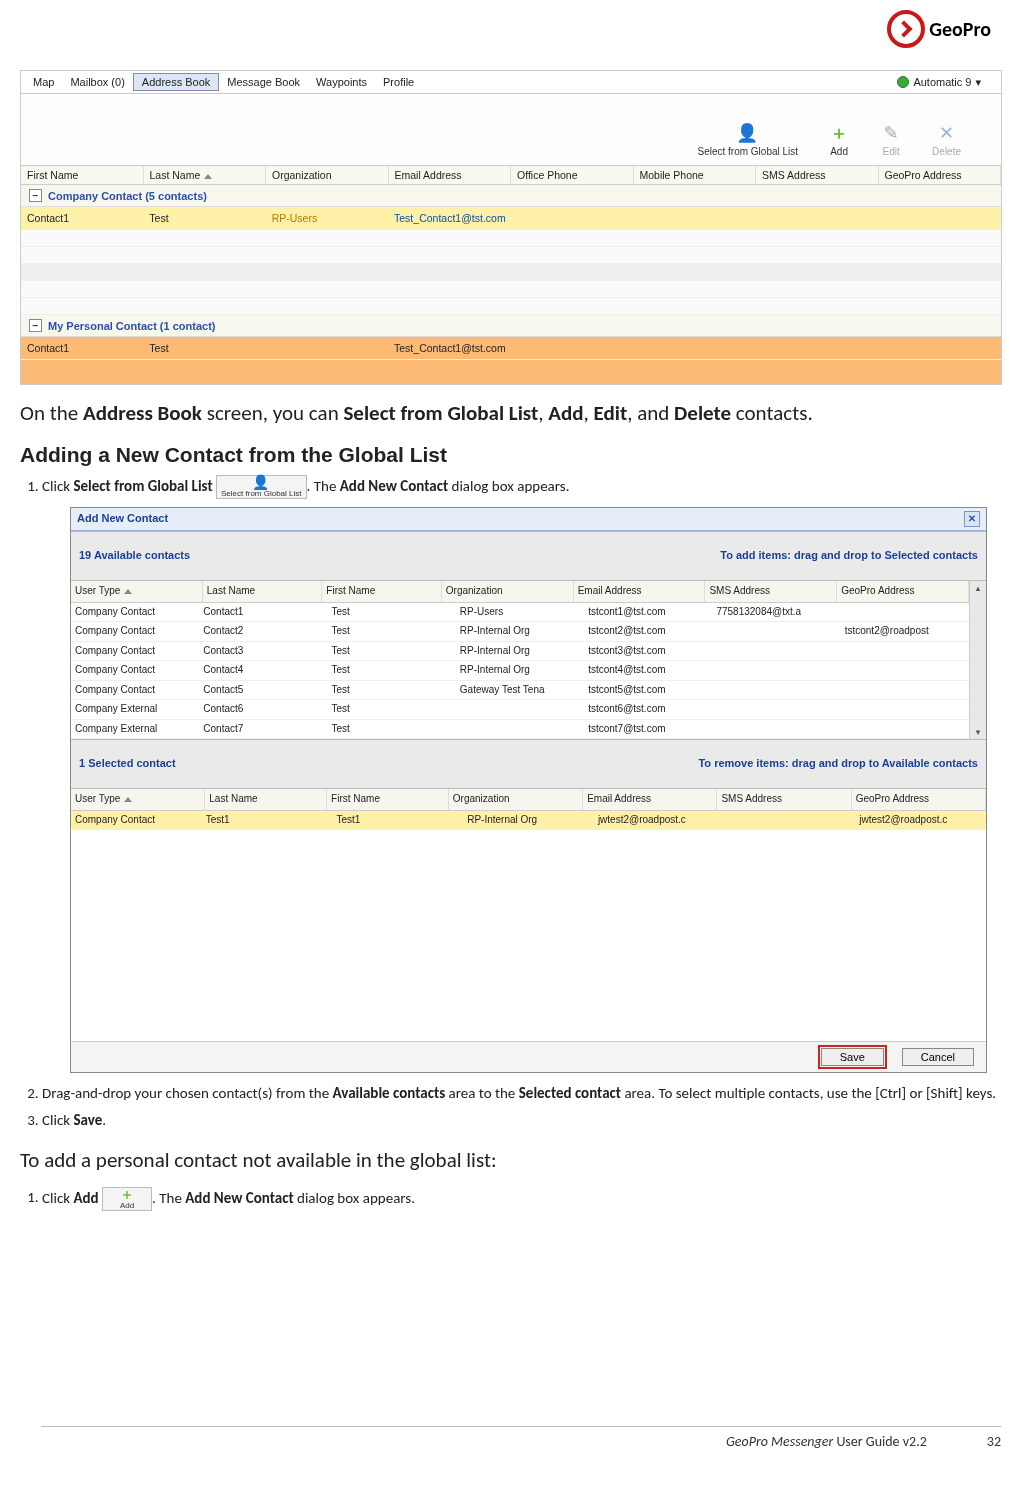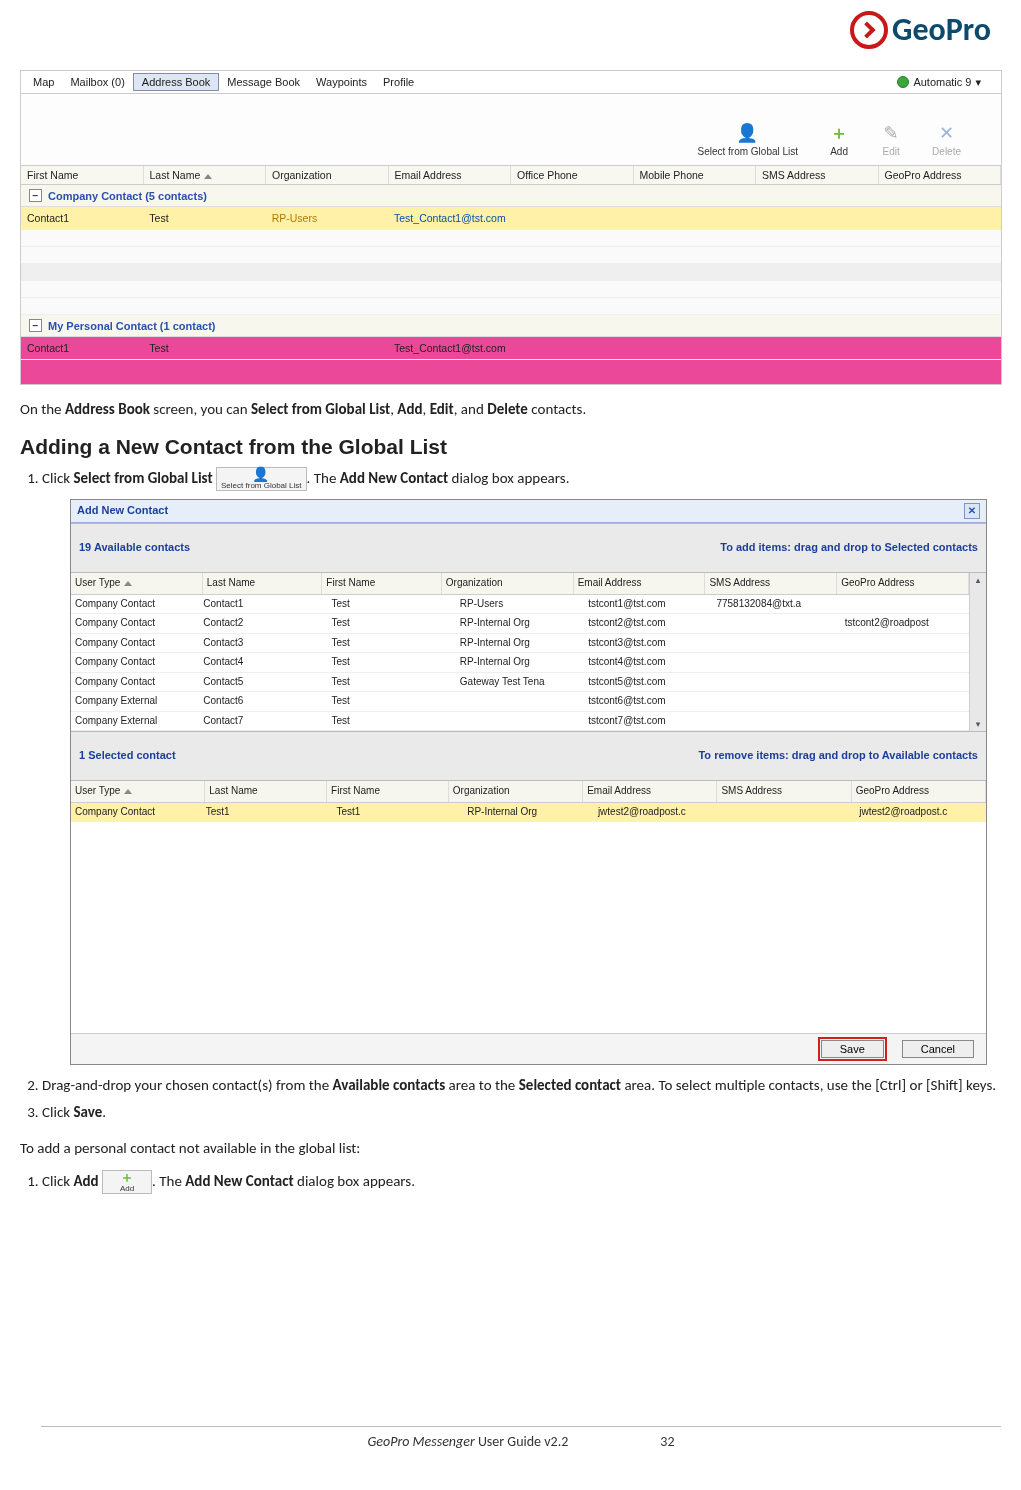--- a/index.html
+++ b/index.html
@@ -17,23 +17,23 @@
     min-height: 1440px;
   }
   .logo-area {
     text-align: right;
     padding-right: 10px;
     height: 60px;
   }
   .logo {
     display: inline-flex;
     align-items: center;
-    font-size: 32px;
+    font-size: 20px;
     font-weight: bold;
-    color: #0c4a6e;
+    color: #000000;
   }
   .logo-circle {
     width: 30px;
     height: 30px;
     border: 4px solid #c81818;
     border-radius: 50%;
     position: relative;
     margin-right: 4px;
     display:inline-flex;align-items:center;justify-content:center;
   }
@@ -43,21 +43,21 @@
     border-right: 4px solid #c81818;
     border-top: 4px solid #c81818;
     transform: rotate(45deg);
     margin-left:-4px;
   }
   
   .app1 {
     border: 1px solid #ccc;
     font-family: Tahoma, Arial, sans-serif;
     font-size: 11px;
-    background:#ec4899;
+    background:#fdba74;
     width: 980px;
     margin: 0 auto 14px auto;
   }
   .menubar {
     display:flex;
     align-items:center;
     background:#fff;
     border-bottom:1px solid #ccc;
     height:22px;
     padding: 0 4px;
@@ -97,21 +97,21 @@
     padding:4px 8px;border-bottom:1px solid #ddd;
     font-size:11px;
   }
   .expander{width:11px;height:11px;border:1px solid #888;display:inline-flex;align-items:center;justify-content:center;font-size:10px;line-height:10px;background:#fff;color:#333}
   .data-row{display:flex;padding:3px 0;border-bottom:1px solid #eee}
   .data-row.sel{background:#fff1a8}
   .dc{flex:1;padding:2px 6px;font-size:10.5px}
   .blank-rows{height:16px;border-bottom:1px solid #eee;background:#fafafa}
   .blank-rows.alt{background:#efefef}
   
-  .body-text{margin:14px 10px 12px 0;font-size:15px;line-height:1.35}
+  .body-text{margin:14px 10px 12px 0;font-size:21px;line-height:1.35}
   .body-text b{font-weight:bold}
   h2{font-family:Arial,sans-serif;font-size:21px;font-weight:bold;margin:16px 0 6px 0}
   ol.steps{margin:8px 0 10px 0;padding-left:22px}
   ol.steps li{margin:6px 0;line-height:1.45}
   .inline-btn{
     display:inline-block;vertical-align:middle;
     border:1px solid #bbb;background:#f4f4f4;padding:0 4px;font-size:10px;
     font-family:Tahoma,Arial,sans-serif;color:#333;
     height:22px;line-height:12px;
   }
@@ -156,24 +156,24 @@
     display:flex;justify-content:flex-end;gap:18px;
     padding:6px 12px;background:#f4f4f4;border-top:1px solid #ccc;
   }
   .dlg-btn{border:1px solid #888;background:#eee;padding:2px 18px;font-size:11px}
   .dlg-btn.save{outline:2px solid #d02020;outline-offset:1px}
   .empty-fill{height:110px;background:#fff}
   
   .page-footer{
     position:absolute;bottom:20px;right:20px;
     font-size:14px;color:#333;
-    display:flex;gap:92px;align-items:baseline;
+    display:flex;gap:60px;align-items:baseline;
     border-top:1px solid #bbb;
     padding-top:6px;
-    width:960px;justify-content:center;
+    width:960px;justify-content:flex-end;
   }
   .footer-title{font-style:italic}
   .sort-tri{display:inline-block;width:0;height:0;border-left:4px solid transparent;border-right:4px solid transparent;border-bottom:5px solid #888;margin-left:4px;vertical-align:middle}
 </style>
 </head>
 <body>
 
 <div class="page">
 
   <div class="logo-area">

